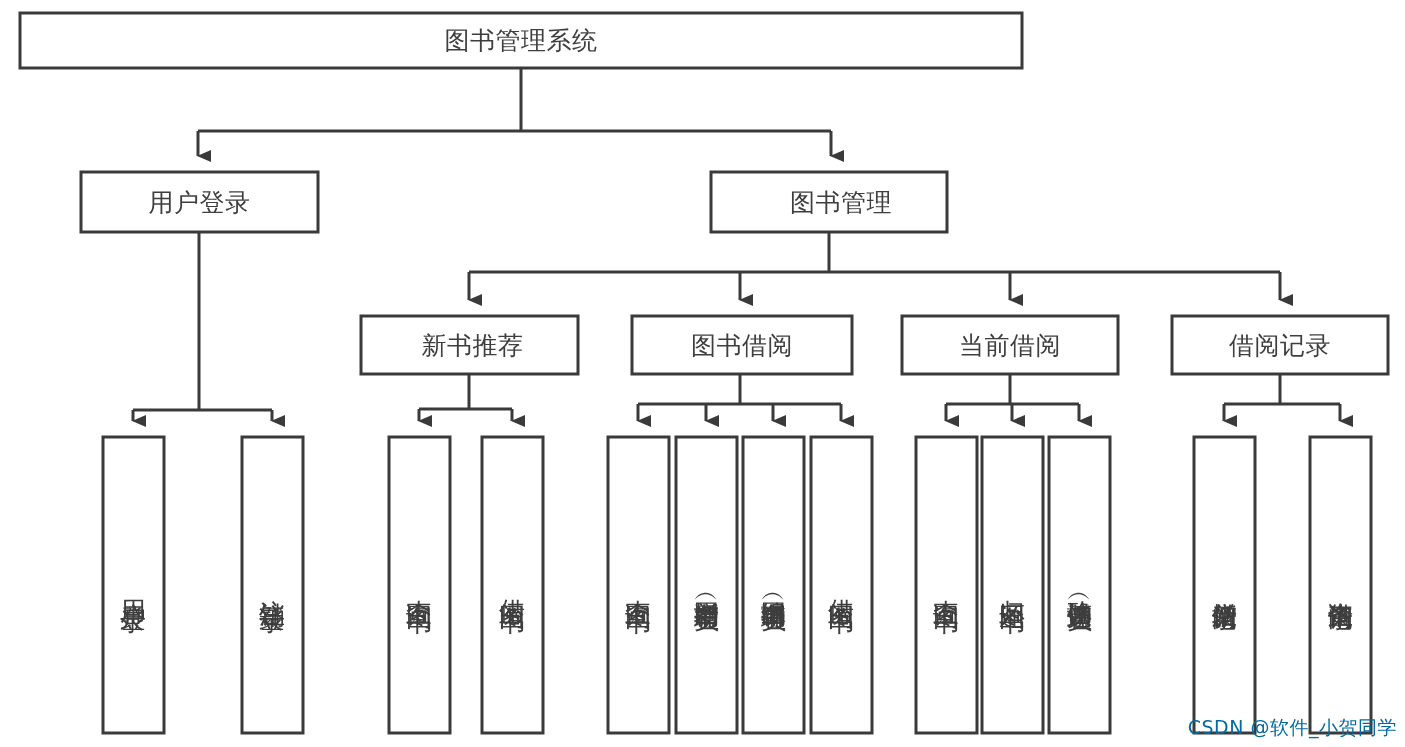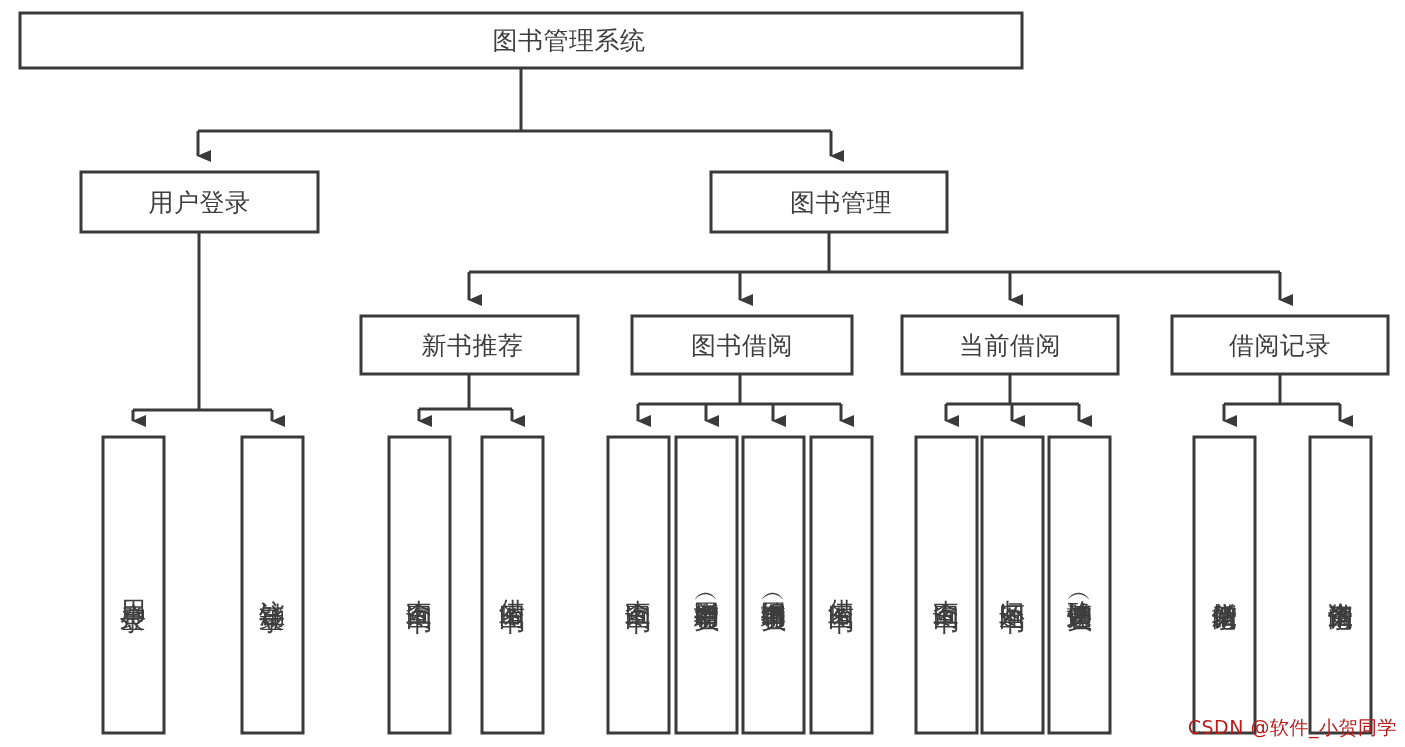--- a/index.html
+++ b/index.html
@@ -66,21 +66,21 @@
   }
   .node-label.vertical.compact {
     font-size: 25px;
     letter-spacing: 1px;
   }
   #watermark {
     position: absolute;
     right: 8px;
     bottom: 6px;
     font-size: 19px;
-    color: #b91c1c;
+    color: #0369a1;
     white-space: nowrap;
     letter-spacing: 0.5px;
   }
 </style>
 </head>
 <body>
 
 <div id="diagram-root">
 
   <svg id="diagram-svg" viewBox="0 0 1405 747">
@@ -155,21 +155,21 @@
     <rect class="node-box" x="811" y="437" width="61" height="296"></rect>
 
     <rect class="node-box" x="916" y="437" width="61" height="296"></rect>
     <rect class="node-box" x="982" y="437" width="61" height="296"></rect>
     <rect class="node-box" x="1049" y="437" width="61" height="296"></rect>
 
     <rect class="node-box" x="1194" y="437" width="61" height="296"></rect>
     <rect class="node-box" x="1310" y="437" width="61" height="296"></rect>
   </svg>
 
-  <div class="node-label horizontal" style="left:20px; top:13px; width:1002px; height:55px;margin-left:48px;">图书管理系统</div>
+  <div class="node-label horizontal" style="left:20px; top:13px; width:1002px; height:55px;">图书管理系统</div>
 
   <div class="node-label horizontal" style="left:81px; top:172px; width:237px; height:60px;">用户登录</div>
   <div class="node-label horizontal" style="left:711px; top:172px; width:236px; height:60px;margin-left:12px;">图书管理</div>
 
   <div class="node-label horizontal" style="left:361px; top:316px; width:223px; height:58px;border-radius:8px;">新书推荐</div>
   <div class="node-label horizontal" style="left:632px; top:316px; width:220px; height:58px;text-align:center;">图书借阅</div>
   <div class="node-label horizontal" style="left:902px; top:316px; width:216px; height:58px;">当前借阅</div>
   <div class="node-label horizontal" style="left:1172px; top:316px; width:216px; height:58px;border-radius:17px;">借阅记录</div>
 
   <div class="node-label vertical" style="left:103px; top:437px; width:61px; height:296px;">用户登录</div>

